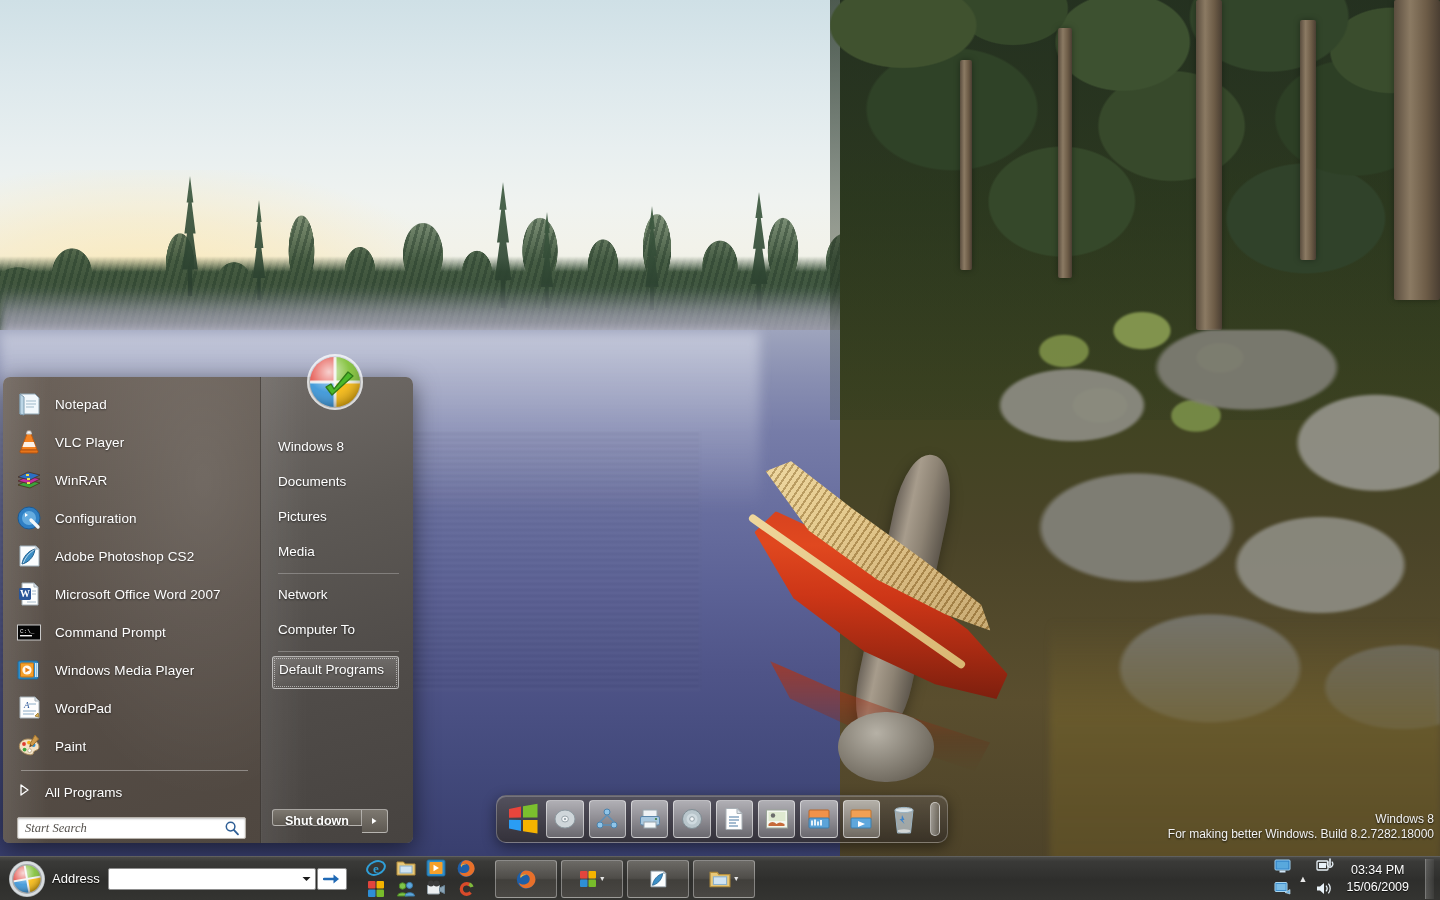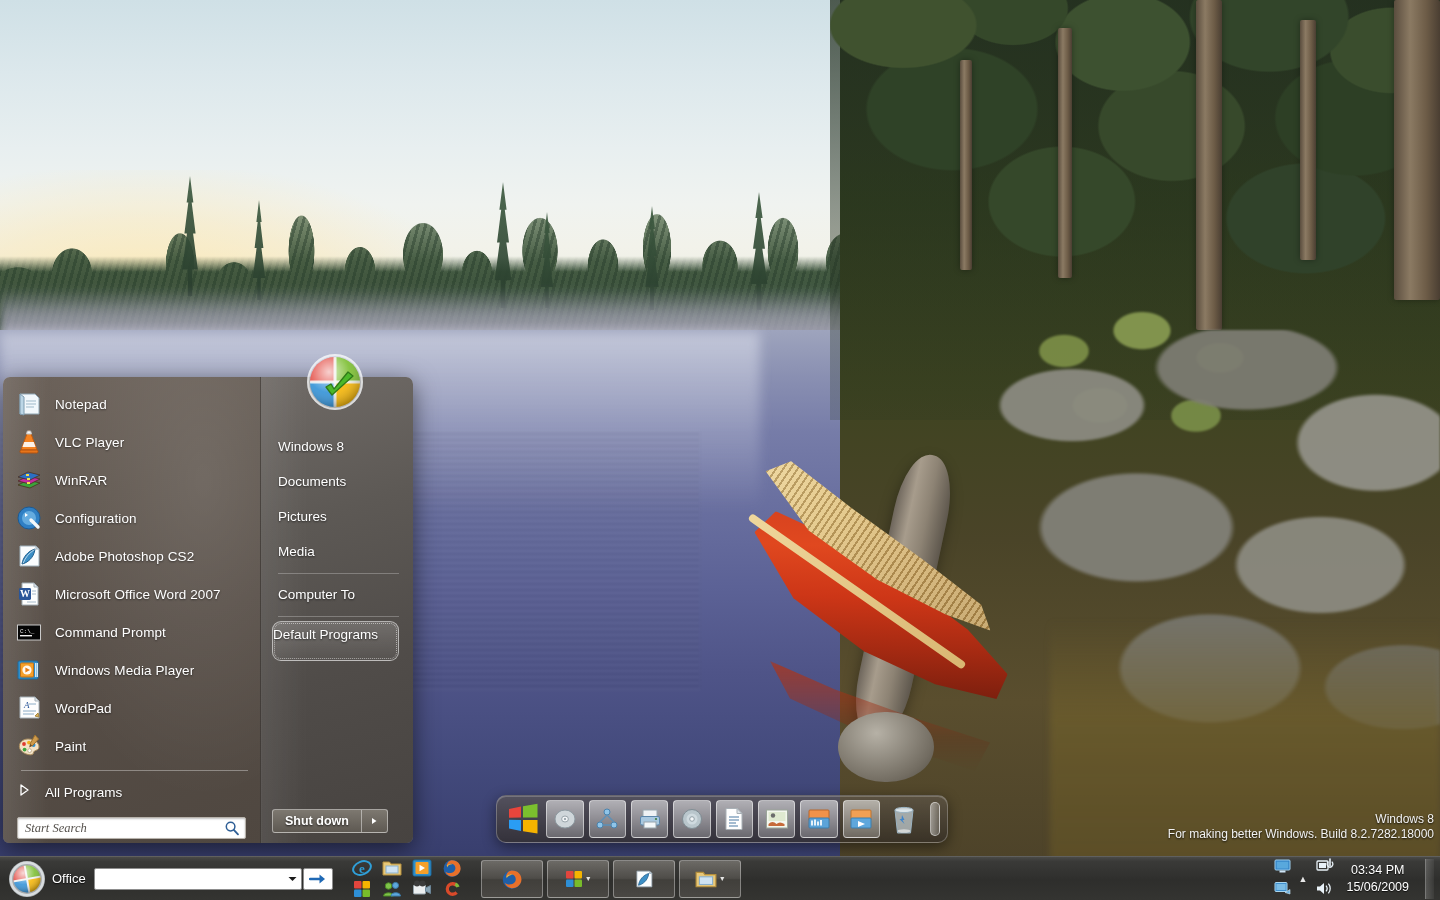--- a/index.html
+++ b/index.html
@@ -262,30 +262,30 @@
   }
   .sm-search input::placeholder { color:#55514c; opacity:1; }
 
   .sm-ritem {
     display:block; color:#fff; font-size:13.5px; line-height:35px;
     padding-left:16px; text-shadow:0 1px 2px rgba(0,0,0,.6); cursor:default;
   }
   .sm-rdivider { height:1px; margin:4px 14px 3px 16px; background:rgba(255,255,255,.26); }
 
   .sm-defprog {
-    margin:4px 14px 0 10px; height:40px; line-height:26px; 
+    margin:4px 14px 0 10px; height:33px; line-height:26px; padding-left:6px;
     color:#fff; font-size:13.5px; text-shadow:0 1px 2px rgba(0,0,0,.6);
-    border:1px solid rgba(255,255,255,.55); border-radius:9px;
+    border:1px solid rgba(255,255,255,.55); border-radius:3px;
     background:linear-gradient(to bottom, rgba(255,255,255,.18), rgba(255,255,255,.04));
     outline:1px dotted rgba(255,255,255,.5); outline-offset:-3px; cursor:default;
   }
 
   .sm-bottom { position:absolute; left:10px; bottom:10px; display:flex; }
   .sm-shutdown {
-    height:24px; line-height:22px; padding:0 12px; color:#fff; font-size:12.5px;
+    height:17px; line-height:22px; padding:0 12px; color:#fff; font-size:12.5px;
     font-weight:bold; text-shadow:0 1px 2px rgba(0,0,0,.7);
     background:linear-gradient(to bottom,#7d7870,#5e5952);
     border:1px solid rgba(255,255,255,.45); border-radius:3px 0 0 3px; cursor:default;
   }
   .sm-shutdown-arrow {
     width:26px; height:24px; color:#fff; font-size:9px;
     display:flex; align-items:center; justify-content:center;
     background:linear-gradient(to bottom,#7d7870,#5e5952);
     border:1px solid rgba(255,255,255,.45); border-left:0; border-radius:0 3px 3px 0; cursor:default;
   }
@@ -723,20 +723,21 @@
       </div>
     </div>
   </div>
 
   <div class="sm-right">
     <div class="sm-ritem">Windows 8</div>
     <div class="sm-ritem">Documents</div>
     <div class="sm-ritem">Pictures</div>
     <div class="sm-ritem">Media</div>
     <div class="sm-rdivider"></div>
+    <div class="sm-ritem">Network</div>
     <div class="sm-ritem">Computer To</div>
     <div class="sm-rdivider"></div>
     <div class="sm-defprog">Default Programs</div>
 
     <div class="sm-bottom">
       <div class="sm-shutdown">Shut down</div>
       <div class="sm-shutdown-arrow">
         <svg width="8" height="8" viewBox="0 0 8 8">
           <path d="M2 1 L6.5 4 L2 7 Z" fill="#ffffff"></path>
         </svg>
@@ -766,21 +767,21 @@
         <rect x="4" y="19" width="15" height="15" fill="#2e8fd6"></rect>
         <rect x="19" y="19" width="15" height="15" fill="#f5b400"></rect>
         <rect x="18" y="3" width="2" height="32" fill="#f0f0f0"></rect>
         <rect x="3" y="18" width="32" height="2" fill="#f0f0f0"></rect>
       </g>
       <circle cx="19" cy="19" r="13.5" fill="url(#tbOrb)"></circle>
       <circle cx="19" cy="19" r="16.2" fill="none" stroke="#eef2f5" stroke-width="2.6" opacity=".7"></circle>
     </svg>
   </div>
 
-  <span class="tb-addr-label">Office</span>
+  <span class="tb-addr-label">Address</span>
 
   <div class="tb-addr-box">
     <input type="text" value="" placeholder="" style="">
     <span class="tb-addr-caret">
       <svg width="9" height="6" viewBox="0 0 9 6">
           <path d="M0.5 1 L4.5 5 L8.5 1 Z" fill="#1a1a1a"></path>
         </svg>
     </span>
   </div>
   <div class="tb-addr-go">

